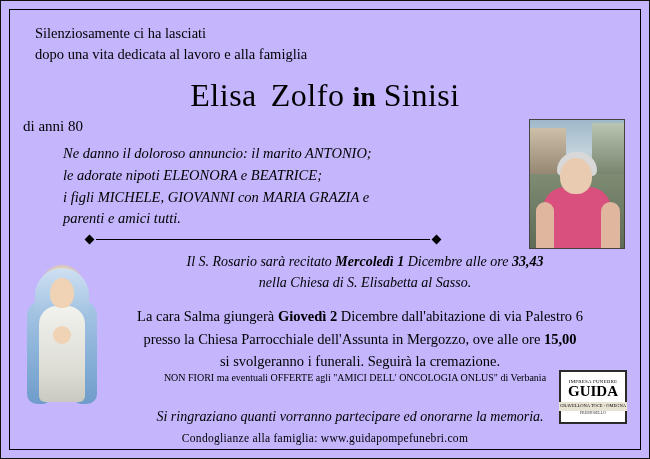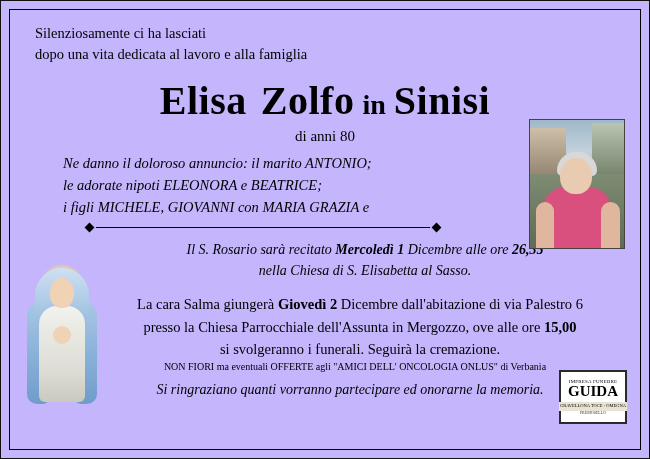--- a/index.html
+++ b/index.html
@@ -39,32 +39,32 @@
   }
   .opening div { white-space: nowrap; }
 
   .name-line {
     text-align: center;
     margin-top: 12px;
     margin-bottom: 0;
     white-space: nowrap;
   }
   .name-main {
-    font-size: 40px;
-    font-weight: bold;
+    font-size: 32px;
+    font-weight: normal;
     letter-spacing: 0.5px;
   }
   .name-first { margin-right: 14px; }
   .name-in {
     font-size: 28px;
     font-weight: bold;
     margin: 0 8px;
   }
   .age {
-    text-align: center;
+    text-align: left;
     font-size: 15px;
     margin-top: 4px;
     margin-bottom: 4px;
   }
 
   .announce {
     font-size: 14.5px;
     font-style: italic;
     line-height: 1.5;
     margin-left: 40px;
@@ -127,21 +127,21 @@
     margin-top: 0;
     padding-left: 70px;
     padding-right: 10px;
     white-space: nowrap;
   }
 
   .thanks {
     text-align: center;
     font-size: 14px;
     font-style: italic;
-    margin-top: 10px;
+    margin-top: 26px;
     padding-left: 60px;
     padding-right: 10px;
   }
 
   .condolences {
     position: absolute;
     bottom: 14px;
     left: 0; right: 0;
     text-align: center;
     font-size: 11.5px;
@@ -288,31 +288,32 @@
     <div class="name-line">
       <span class="name-main name-first">Elisa</span><span class="name-main">Zolfo</span><span class="name-in">in</span><span class="name-main">Sinisi</span>
     </div>
 
     <div class="age">di anni 80</div>
 
     <div class="announce">
       <div>Ne danno il doloroso annuncio: il marito ANTONIO;</div>
       <div>le adorate nipoti ELEONORA e BEATRICE;</div>
       <div>i figli MICHELE, GIOVANNI con MARIA GRAZIA e</div>
+      <div>parenti e amici tutti.</div>
     </div>
 
     <div class="divider">
       <span class="dia"></span>
       <span class="line"></span>
       <span class="dia"></span>
     </div>
 
 
     <div class="rosary">
-      <span>Il S. Rosario sarà recitato </span><b>Mercoledì 1</b><span> Dicembre alle ore </span><b>26,35</b><br>
+      <span>Il S. Rosario sarà recitato </span><b>Mercoledì 1</b><span> Dicembre alle ore </span><b>33,43</b><br>
       <span>nella Chiesa di S. Elisabetta al Sasso.</span>
     </div>
 
     <div class="funeral">
       <span>La cara Salma giungerà </span><b>Giovedì 2</b><span> Dicembre dall'abitazione di via Palestro 6</span><br>
       <span>presso la Chiesa Parrocchiale dell'Assunta in Mergozzo, ove alle ore </span><b>15,00</b><br>
       <span>si svolgeranno i funerali. Seguirà la cremazione.</span>
     </div>
 
     <div class="offers">NON FIORI ma eventuali OFFERTE agli "AMICI DELL' ONCOLOGIA ONLUS" di Verbania</div>
@@ -344,13 +345,14 @@
 
   <div class="logo">
     <div class="l1">IMPRESA  FUNEBRE</div>
     <div class="l2">GUIDA</div>
     <div class="ribbon">
       <span class="l3">GRAVELLONA TOCE - OMEGNA</span>
     </div>
     <div class="l4">PREMOSELLO</div>
   </div>
 
+  <div class="condolences">Condoglianze alla famiglia: www.guidapompefunebri.com</div>
 </div>
 
 </body></html>

